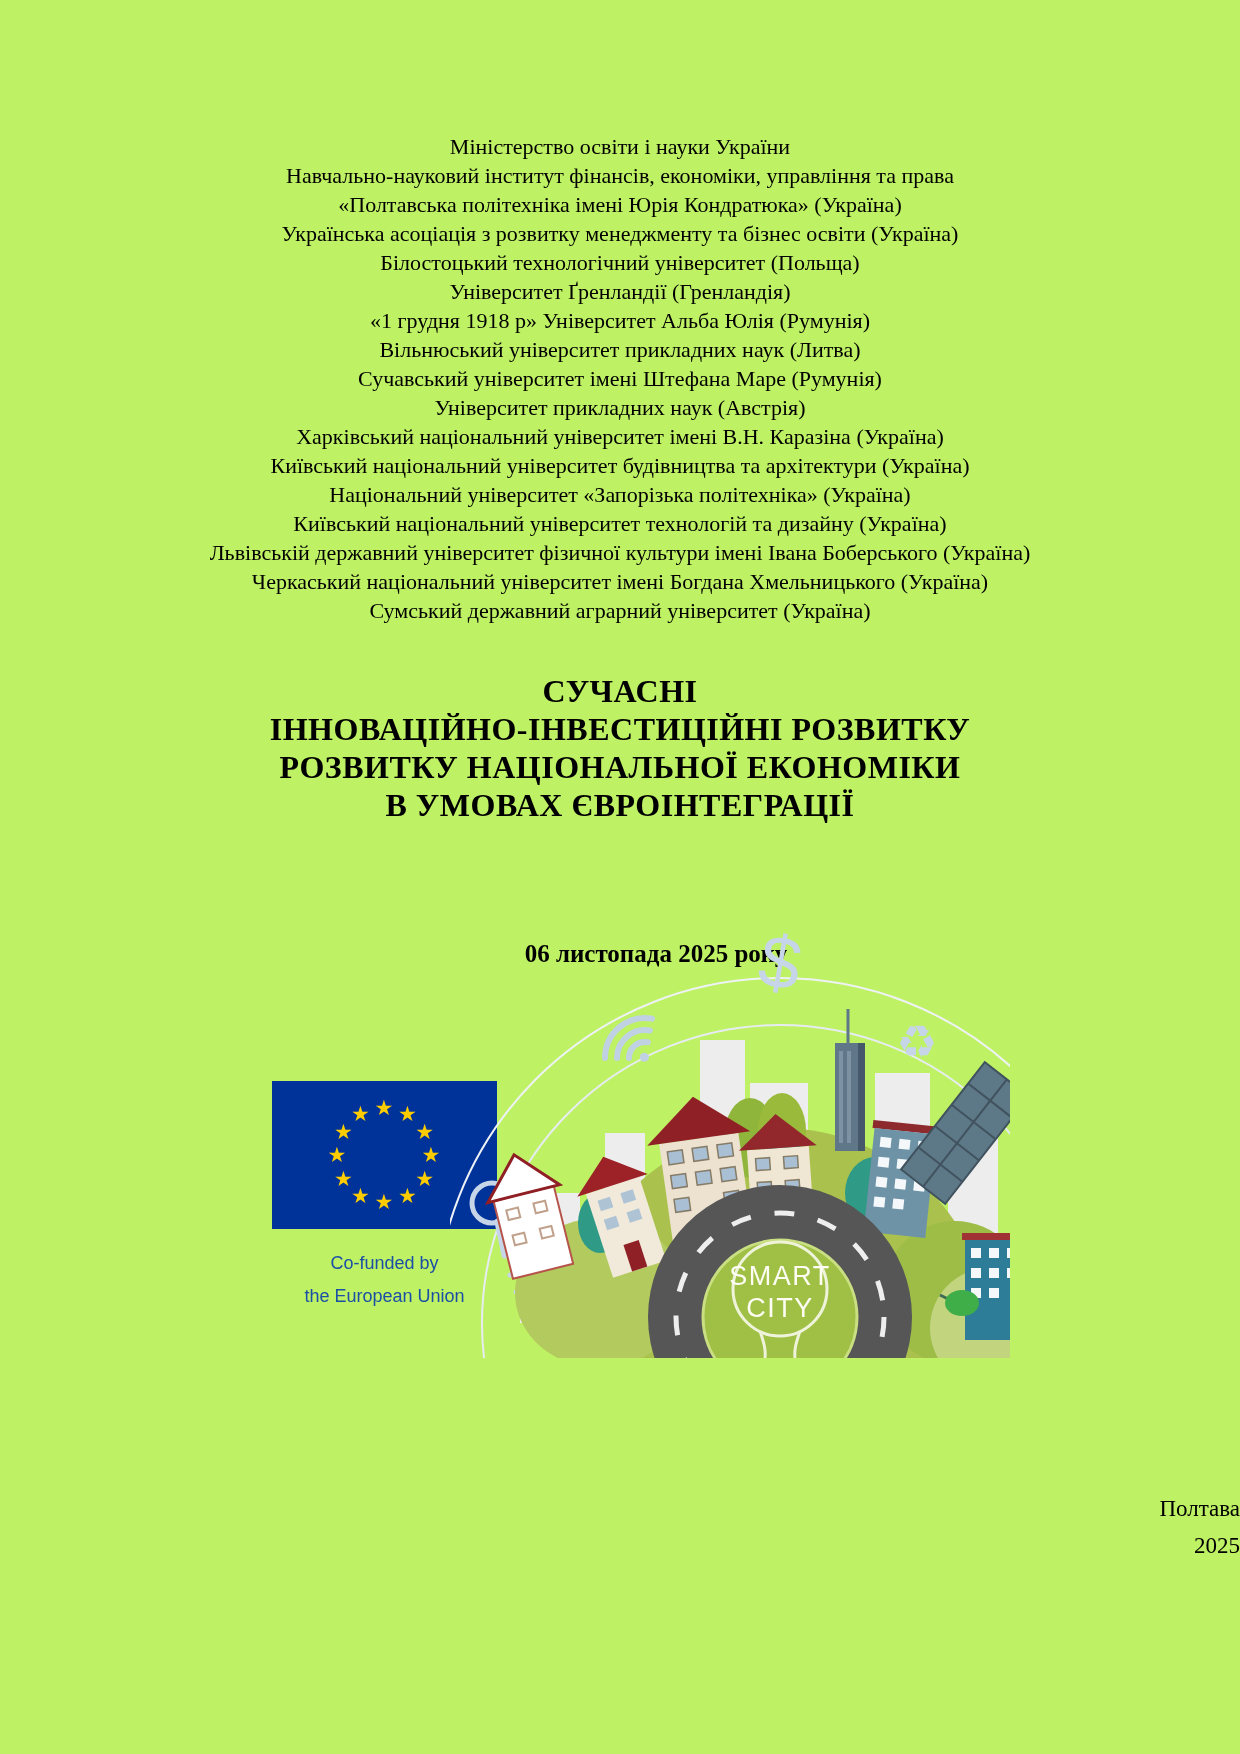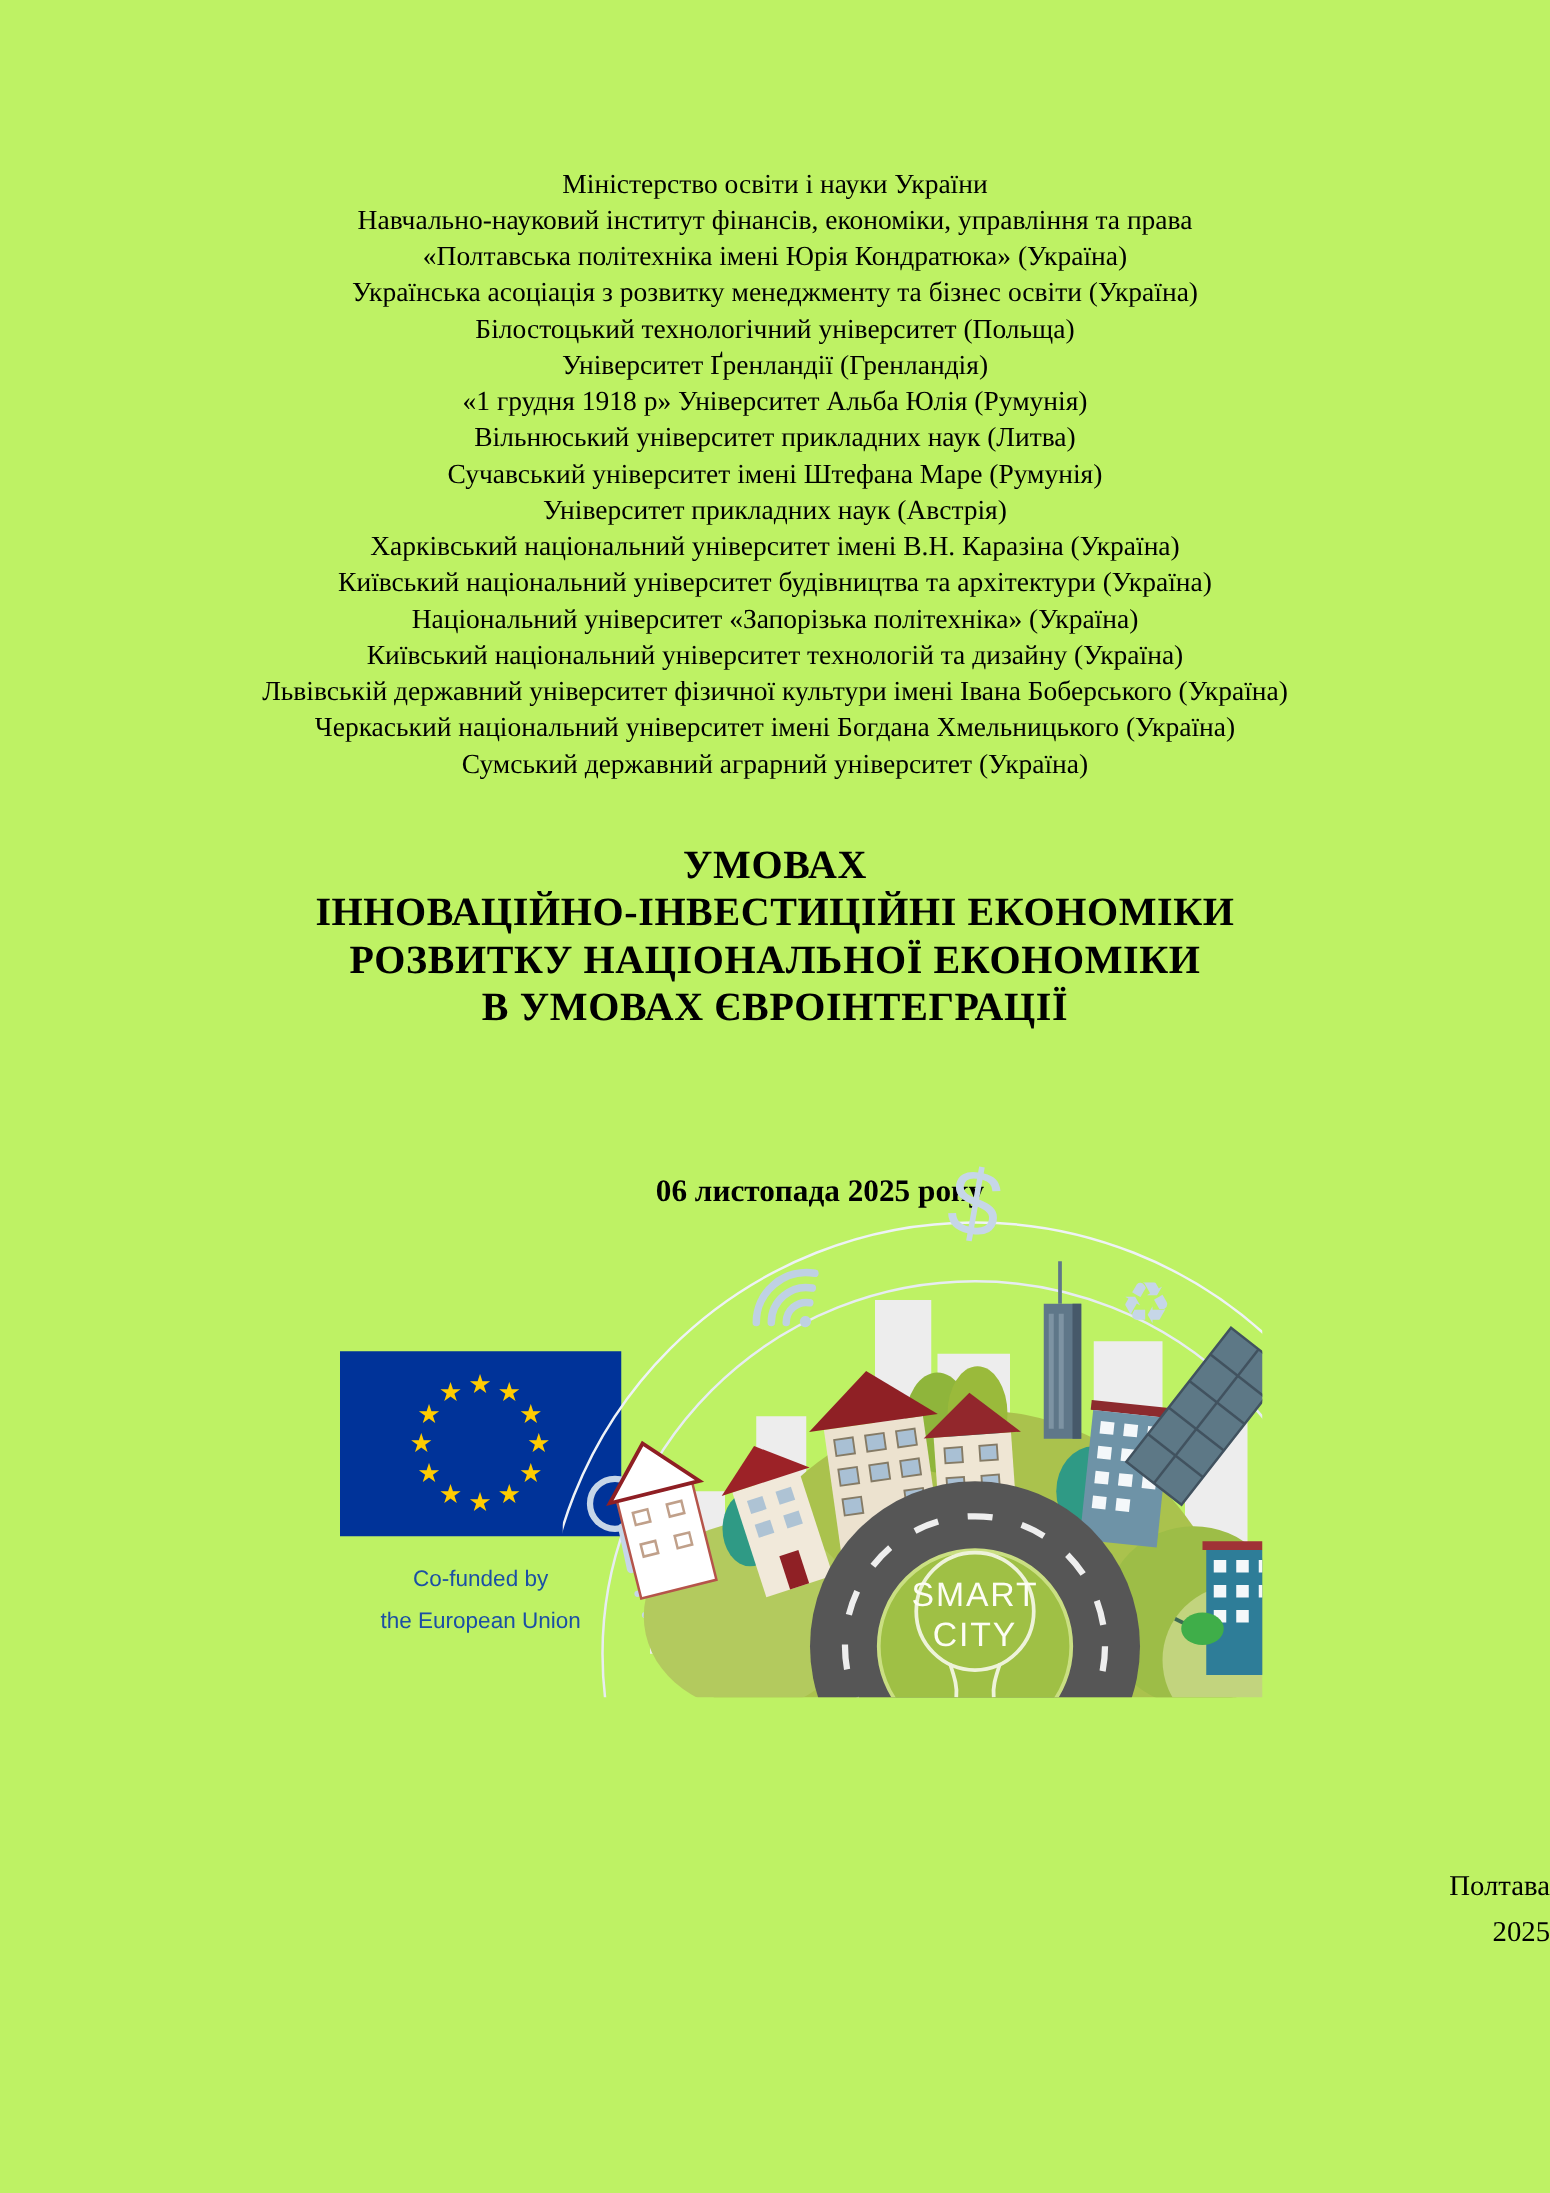--- a/index.html
+++ b/index.html
@@ -69,22 +69,22 @@
     <div>Харківський національний університет імені В.Н. Каразіна (Україна)</div>
     <div>Київський національний університет будівництва та архітектури (Україна)</div>
     <div>Національний університет «Запорізька політехніка» (Україна)</div>
     <div>Київський національний університет технологій та дизайну (Україна)</div>
     <div>Львівській державний університет фізичної культури імені Івана Боберського (Україна)</div>
     <div>Черкаський національний університет імені Богдана Хмельницького (Україна)</div>
     <div>Сумський державний аграрний університет (Україна)</div>
   </div>
 
   <div class="title">
-    <div>УМОВАХ</div>
-    <div>ІННОВАЦІЙНО-ІНВЕСТИЦІЙНІ ЕКОНОМІКИ</div>
+    <div>СУЧАСНІ</div>
+    <div>ІННОВАЦІЙНО-ІНВЕСТИЦІЙНІ РОЗВИТКУ</div>
     <div>РОЗВИТКУ НАЦІОНАЛЬНОЇ ЕКОНОМІКИ</div>
     <div>В УМОВАХ ЄВРОІНТЕГРАЦІЇ</div>
   </div>
 
   <div class="date">06 листопада 2025 року</div>
 
   <div class="eu-flag">
     <span class="eu-star" style="left:112px;top:27px">★</span>
     <span class="eu-star" style="left:135.5px;top:33.3px">★</span>
     <span class="eu-star" style="left:152.7px;top:50.5px">★</span>

